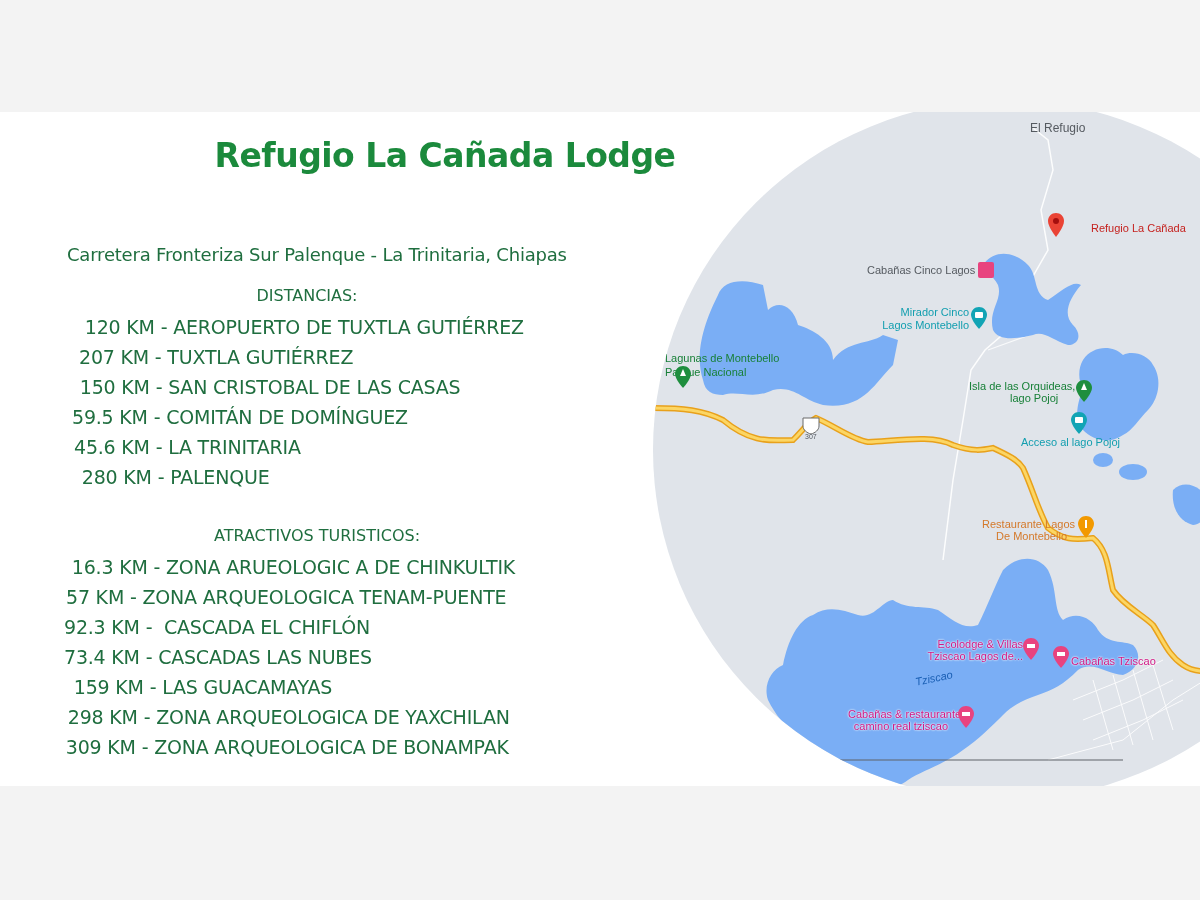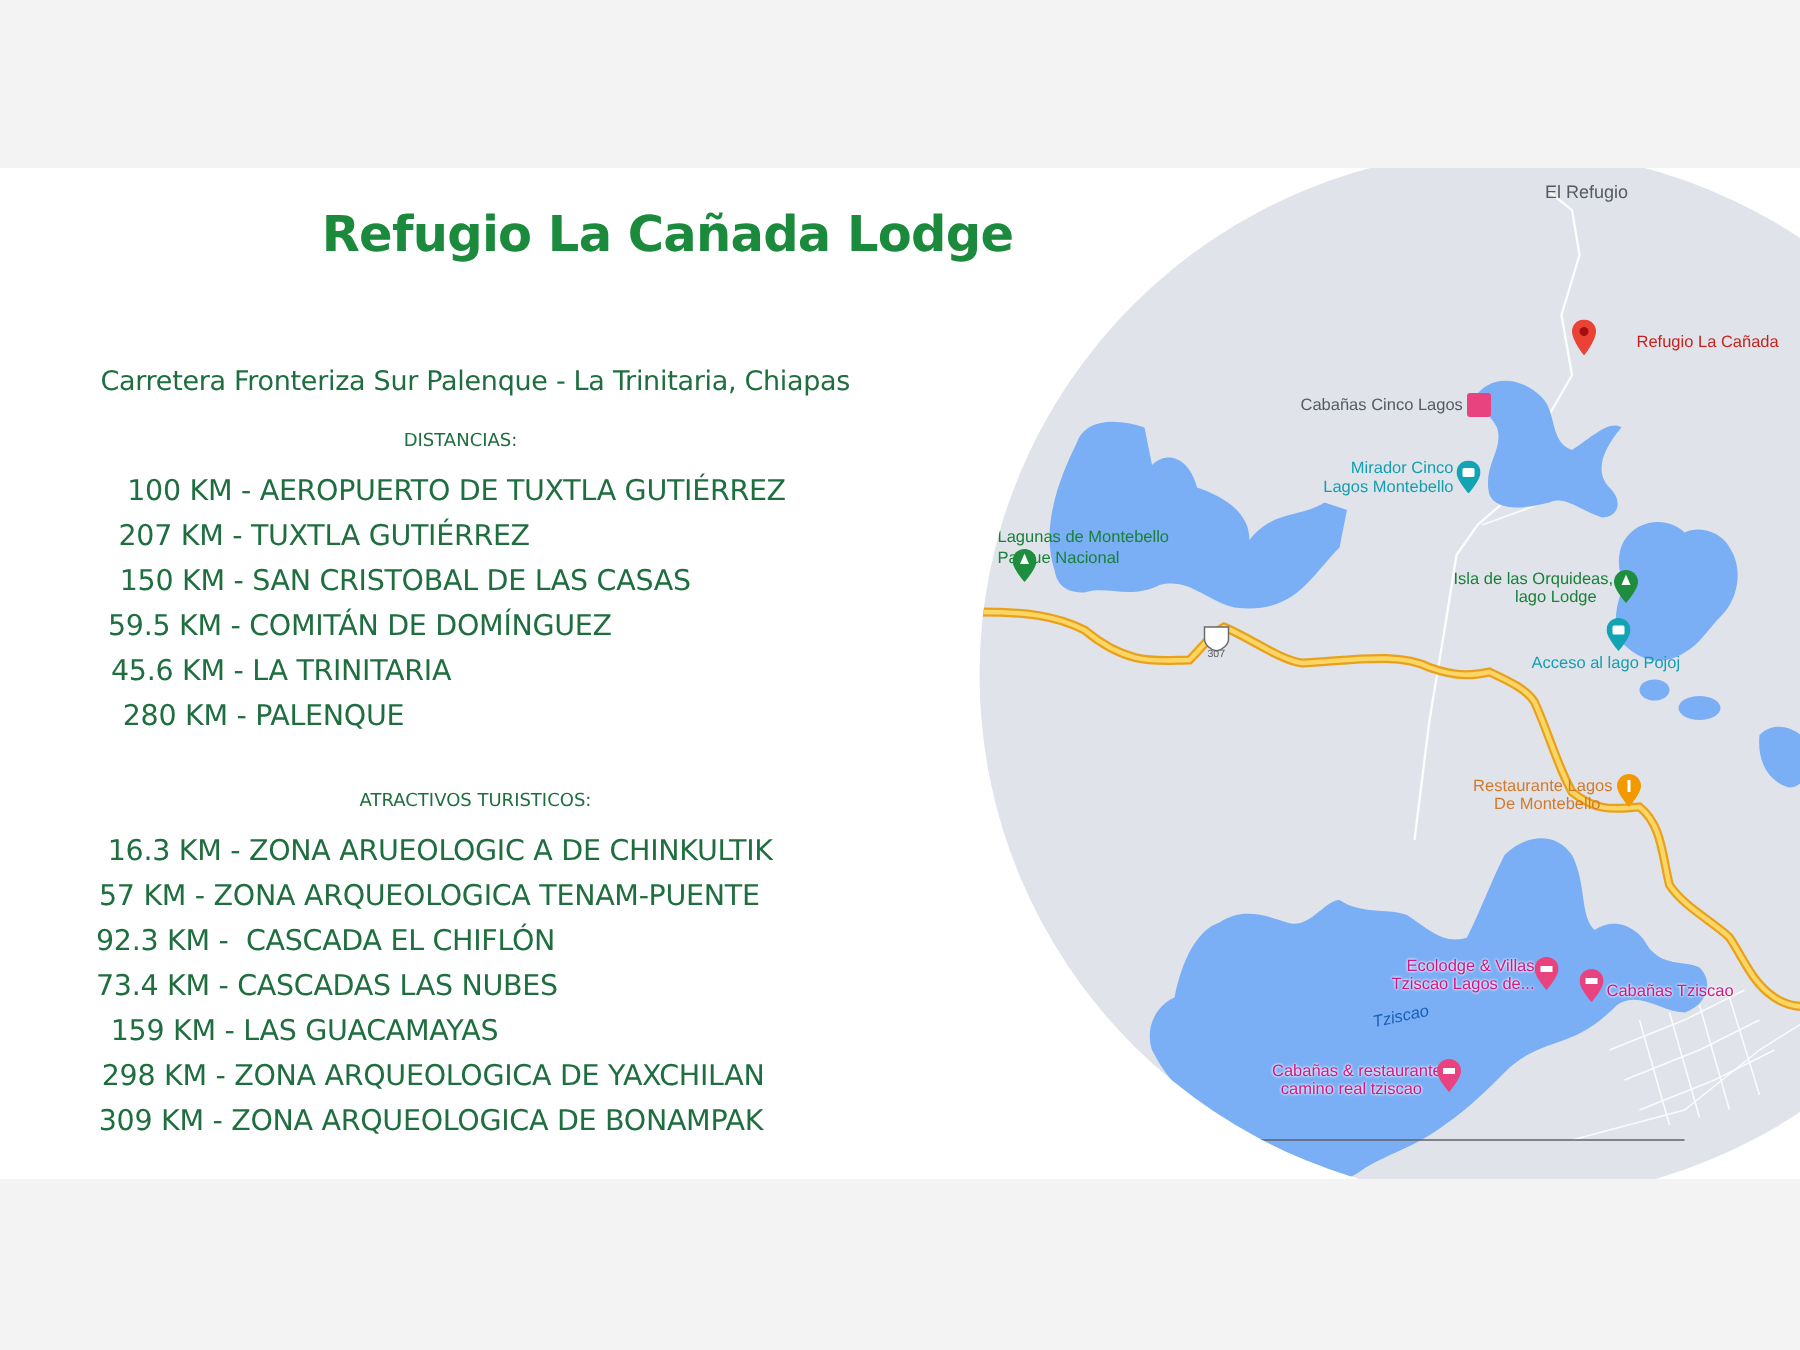--- a/index.html
+++ b/index.html
@@ -15,21 +15,21 @@
     font-size:33px; font-weight:bold; color:#1b8a3c; letter-spacing:-0.5px; white-space:nowrap;
   }
   .subtitle {
     position:absolute; left:67px; top:86px; font-size:24px; font-weight:bold; color:#1b7f3a;
     letter-spacing:-0.6px; white-space:nowrap;
   }
   .address {
     position:absolute; left:67px; top:132px; font-size:18px; color:#1f6e3f; white-space:nowrap; letter-spacing:-0.2px;
   }
   .section-head {
-    position:absolute; left:60px; width:520px; text-align:center; font-size:12px; color:#1f6e3f; white-space:nowrap;
+    position:absolute; left:60px; width:520px; text-align:center; font-size:16px; color:#1f6e3f; white-space:nowrap;
   }
   .list { position:absolute; left:0; width:640px; }
   .row {
     position:absolute; height:30px; line-height:30px; font-size:19px; color:#1f6e3f; white-space:pre; letter-spacing:-0.2px;
   }
 
   
   .map {
     position:absolute; left:653px; top:-12px; width:704px; height:700px; border-radius:50%;
     background:#e0e4ea; overflow:hidden;
@@ -48,21 +48,21 @@
 </head>
 <body>
 
 <div class="card">
 
   <div class="title">Refugio La Cañada Lodge</div>
   <div class="address">Carretera Fronteriza Sur Palenque - La Trinitaria, Chiapas</div>
 
   <div class="section-head" style="top:174px; left:47px;">DISTANCIAS:</div>
   <div class="list">
-    <div class="row" style="left:79px; top:200px;"> 100 KM - AEROPUERTO DE TUXTLA GUTIÉRREZ</div>
+    <div class="row" style="left:79px; top:200px;"> 120 KM - AEROPUERTO DE TUXTLA GUTIÉRREZ</div>
     <div class="row" style="left:79px; top:230px;">207 KM - TUXTLA GUTIÉRREZ</div>
     <div class="row" style="left:74px; top:260px;"> 150 KM - SAN CRISTOBAL DE LAS CASAS</div>
     <div class="row" style="left:72px; top:290px;">59.5 KM - COMITÁN DE DOMÍNGUEZ</div>
     <div class="row" style="left:74px; top:320px;">45.6 KM - LA TRINITARIA</div>
     <div class="row" style="left:76px; top:350px;"> 280 KM - PALENQUE</div>
   </div>
 
   <div class="section-head" style="top:414px; left:57px;">ATRACTIVOS TURISTICOS:</div>
   <div class="list">
     <div class="row" style="left:66px; top:440px;"> 16.3 KM - ZONA ARUEOLOGIC A DE CHINKULTIK</div>
@@ -136,21 +136,21 @@
     </svg>
 
     <div class="lbl green" style="left:12px; top:240px;margin-top:26px;">Parque Nacional</div>
     <div class="lbl green" style="left:12px; top:252px;">Lagunas de Montebello</div>
     <svg class="pin" style="left:22px; top:266px;" width="16" height="22" viewBox="0 0 16 22">
       <path d="M8 0 C3.5 0 0 3.5 0 8 C0 13 8 22 8 22 C8 22 16 13 16 8 C16 3.5 12.5 0 8 0 Z" fill="#1e8e3e"></path>
       <path d="M8 3 L11 10 L5 10 Z" fill="#fff"></path>
     </svg>
 
     <div class="lbl green" style="left:316px; top:280px;">Isla de las Orquideas,</div>
-    <div class="lbl green" style="left:357px; top:292px;">lago Lodge</div>
+    <div class="lbl green" style="left:357px; top:292px;">lago Pojoj</div>
     <svg class="pin" style="left:423px; top:280px;" width="16" height="22" viewBox="0 0 16 22">
       <path d="M8 0 C3.5 0 0 3.5 0 8 C0 13 8 22 8 22 C8 22 16 13 16 8 C16 3.5 12.5 0 8 0 Z" fill="#1e8e3e"></path>
       <path d="M8 3 L11 10 L5 10 Z" fill="#fff"></path>
     </svg>
     <svg class="pin" style="left:418px; top:312px;" width="16" height="22" viewBox="0 0 16 22">
       <path d="M8 0 C3.5 0 0 3.5 0 8 C0 13 8 22 8 22 C8 22 16 13 16 8 C16 3.5 12.5 0 8 0 Z" fill="#12a4b5"></path>
       <rect x="4" y="5" width="8" height="6" rx="1" fill="#fff"></rect>
     </svg>
     <div class="lbl teal" style="left:328px; top:336px;margin-left:40px;">Acceso al lago Pojoj</div>
 

